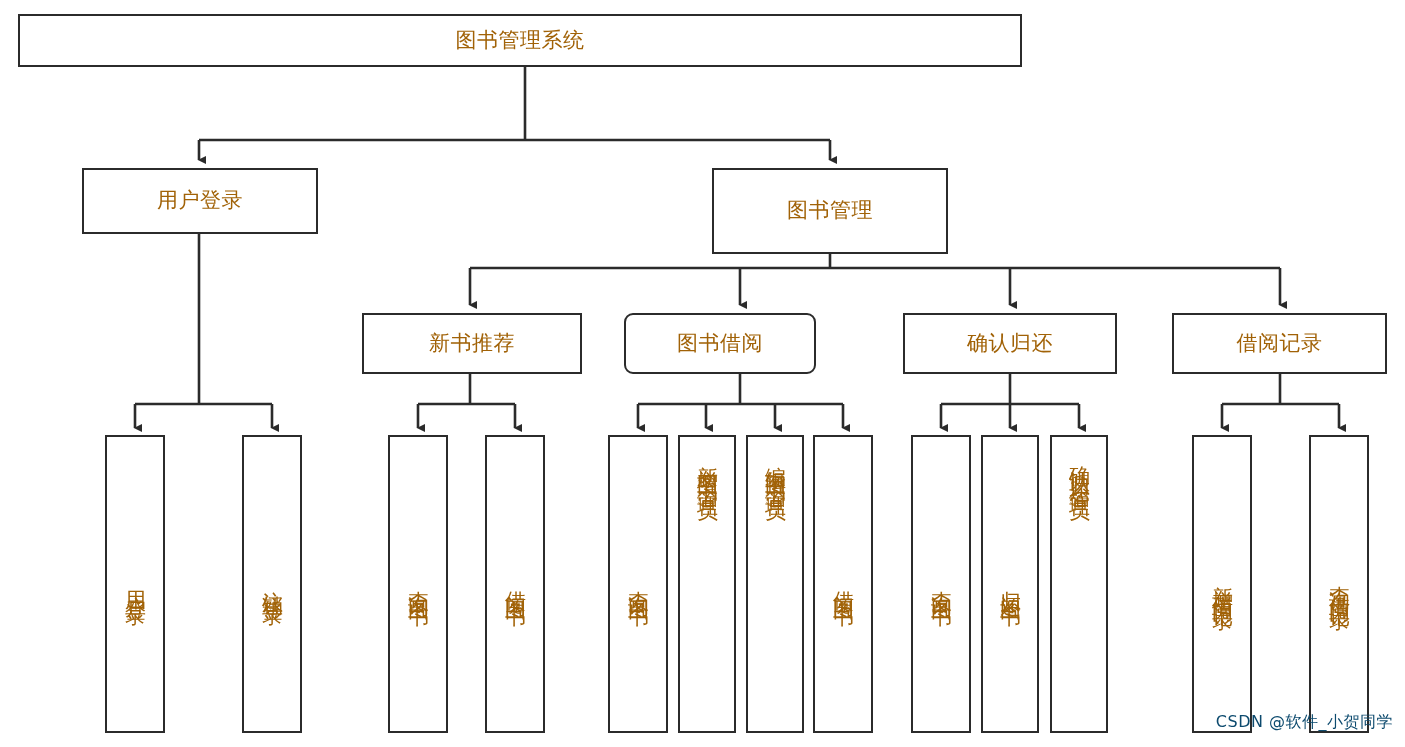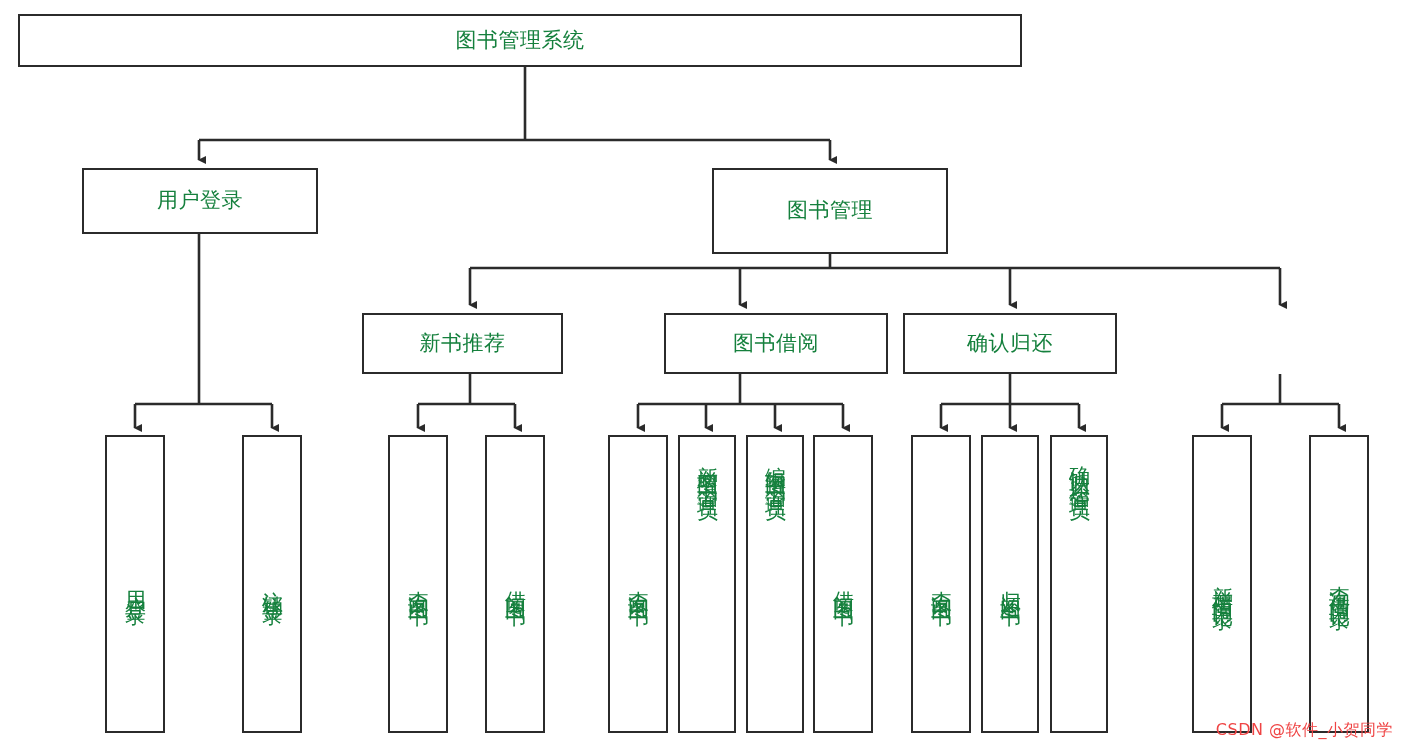--- a/index.html
+++ b/index.html
@@ -30,21 +30,21 @@
     position: absolute;
     box-sizing: border-box;
     background: #ffffff;
     border: 2px solid #2b2b2b;
     display: flex;
     align-items: center;
     justify-content: center;
     z-index: 2;
   }
   .node-label {
-    color: #15803d;
+    color: #a16207;
     font-size: 21px;
     line-height: 1.12;
     letter-spacing: 0.5px;
     text-align: center;
     white-space: nowrap;
   }
   
   .node.leaf {
     align-items: flex-start;
     justify-content: center;
@@ -60,22 +60,22 @@
     white-space: nowrap;
     height: auto;
   }
   .node.leaf.leaf-center {
     align-items: center;
     padding-top: 0;
   }
   #watermark {
     position: absolute;
     right: 12px;
-    bottom: 6px;
-    color: #ef4444;
+    bottom: 14px;
+    color: #0c4a6e;
     font-size: 16px;
     letter-spacing: 0.5px;
     z-index: 5;
     white-space: nowrap;
   }
 </style>
 </head>
 <body>
 
 <div id="diagram-root">
@@ -134,29 +134,32 @@
     <span class="node-label">图书管理系统</span>
   </div>
 
   <div class="node" style="left:82px; top:168px; width:236px; height:66px;">
     <span class="node-label">用户登录</span>
   </div>
   <div class="node" style="left:712px; top:168px; width:236px; height:86px;">
     <span class="node-label">图书管理</span>
   </div>
 
-  <div class="node" style="left:362px; top:313px; width:201px; height:61px;">
+  <div class="node" style="left:362px; top:313px; width:220px; height:61px;">
     <span class="node-label">新书推荐</span>
   </div>
-  <div class="node" style="left:664px; top:313px; width:224px; height:61px;">
+  <div class="node" style="left:624px; top:313px; width:192px; height:61px;border-radius:9px;">
     <span class="node-label">图书借阅</span>
   </div>
   <div class="node" style="left:903px; top:313px; width:214px; height:61px;">
     <span class="node-label">确认归还</span>
   </div>
+  <div class="node" style="left:1172px; top:313px; width:215px; height:61px;">
+    <span class="node-label">借阅记录</span>
+  </div>
 
   <div class="node leaf leaf-center" style="left:105px; top:435px; width:60px; height:298px;">
     <span class="node-label">用户登录</span>
   </div>
   <div class="node leaf leaf-center" style="left:242px; top:435px; width:60px; height:298px;">
     <span class="node-label">注销登录</span>
   </div>
 
   <div class="node leaf leaf-center" style="left:388px; top:435px; width:60px; height:298px;">
     <span class="node-label">查询图书</span>

